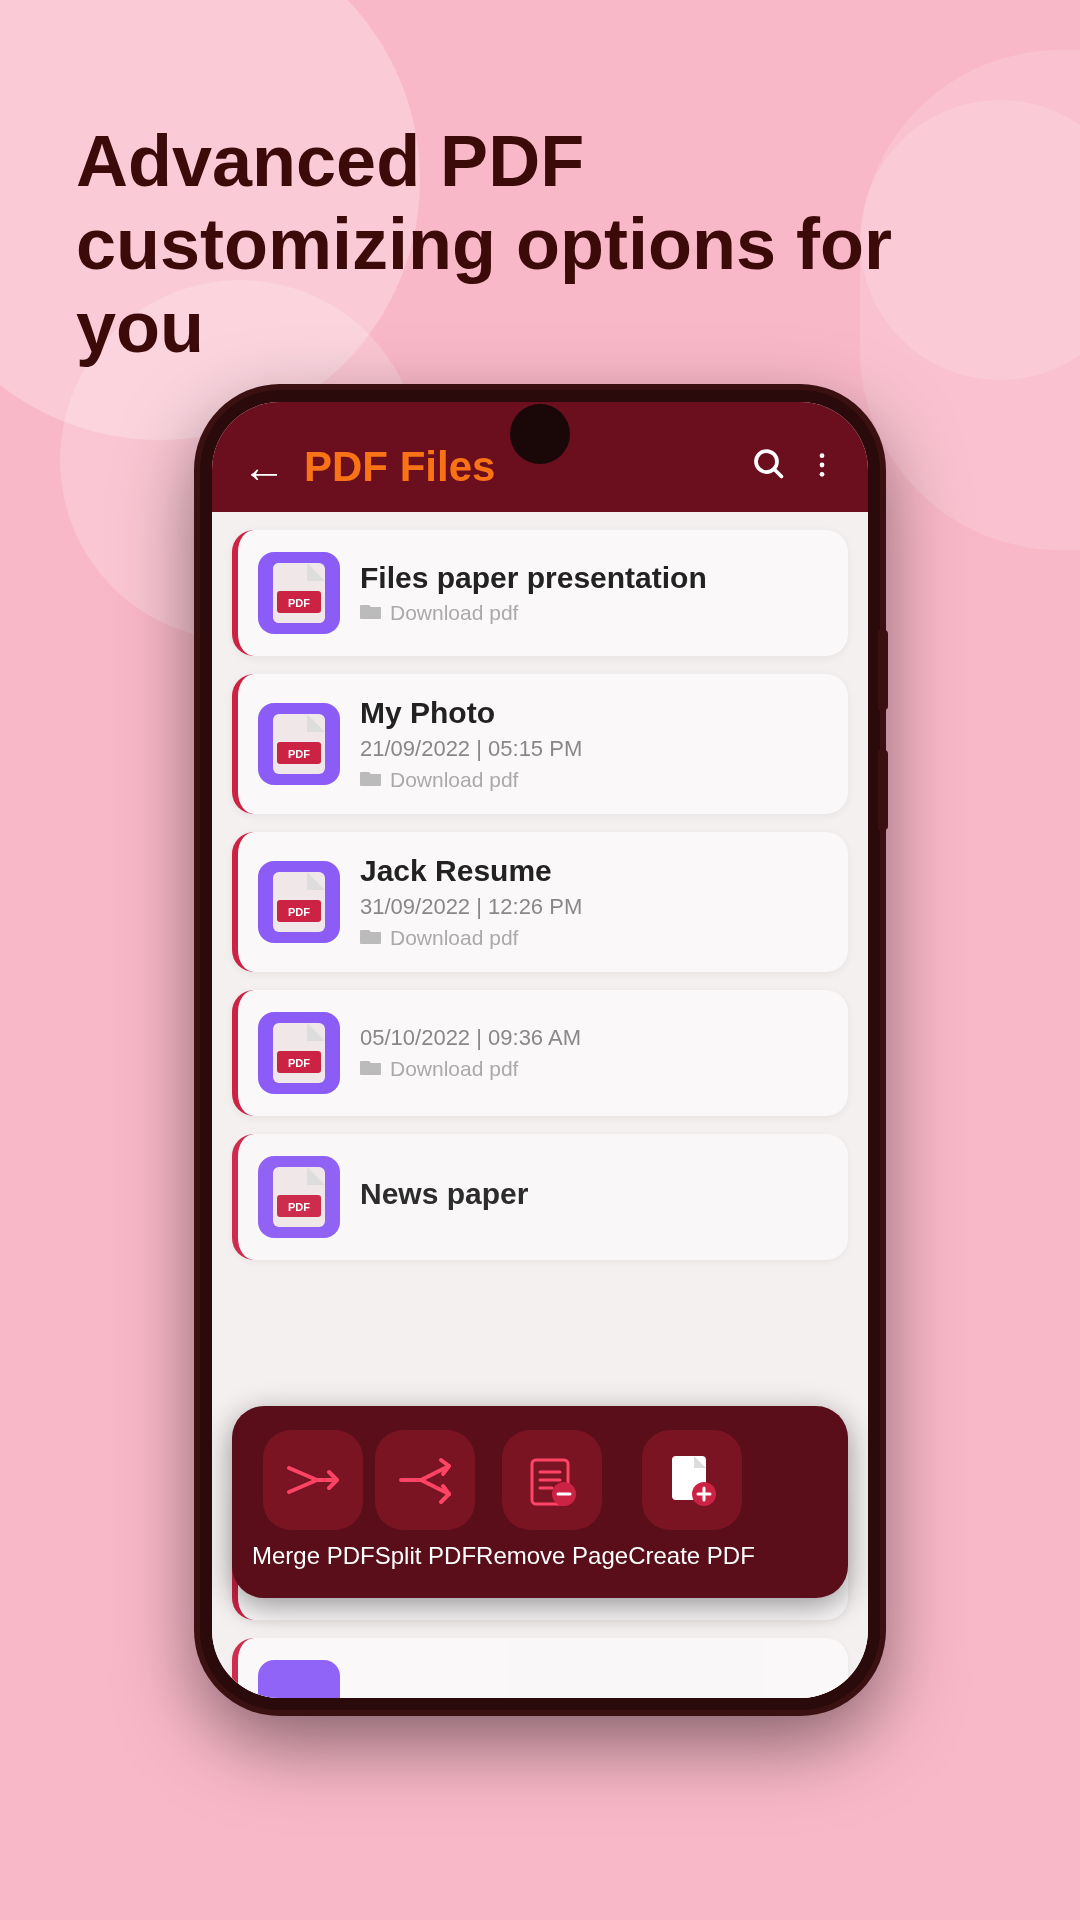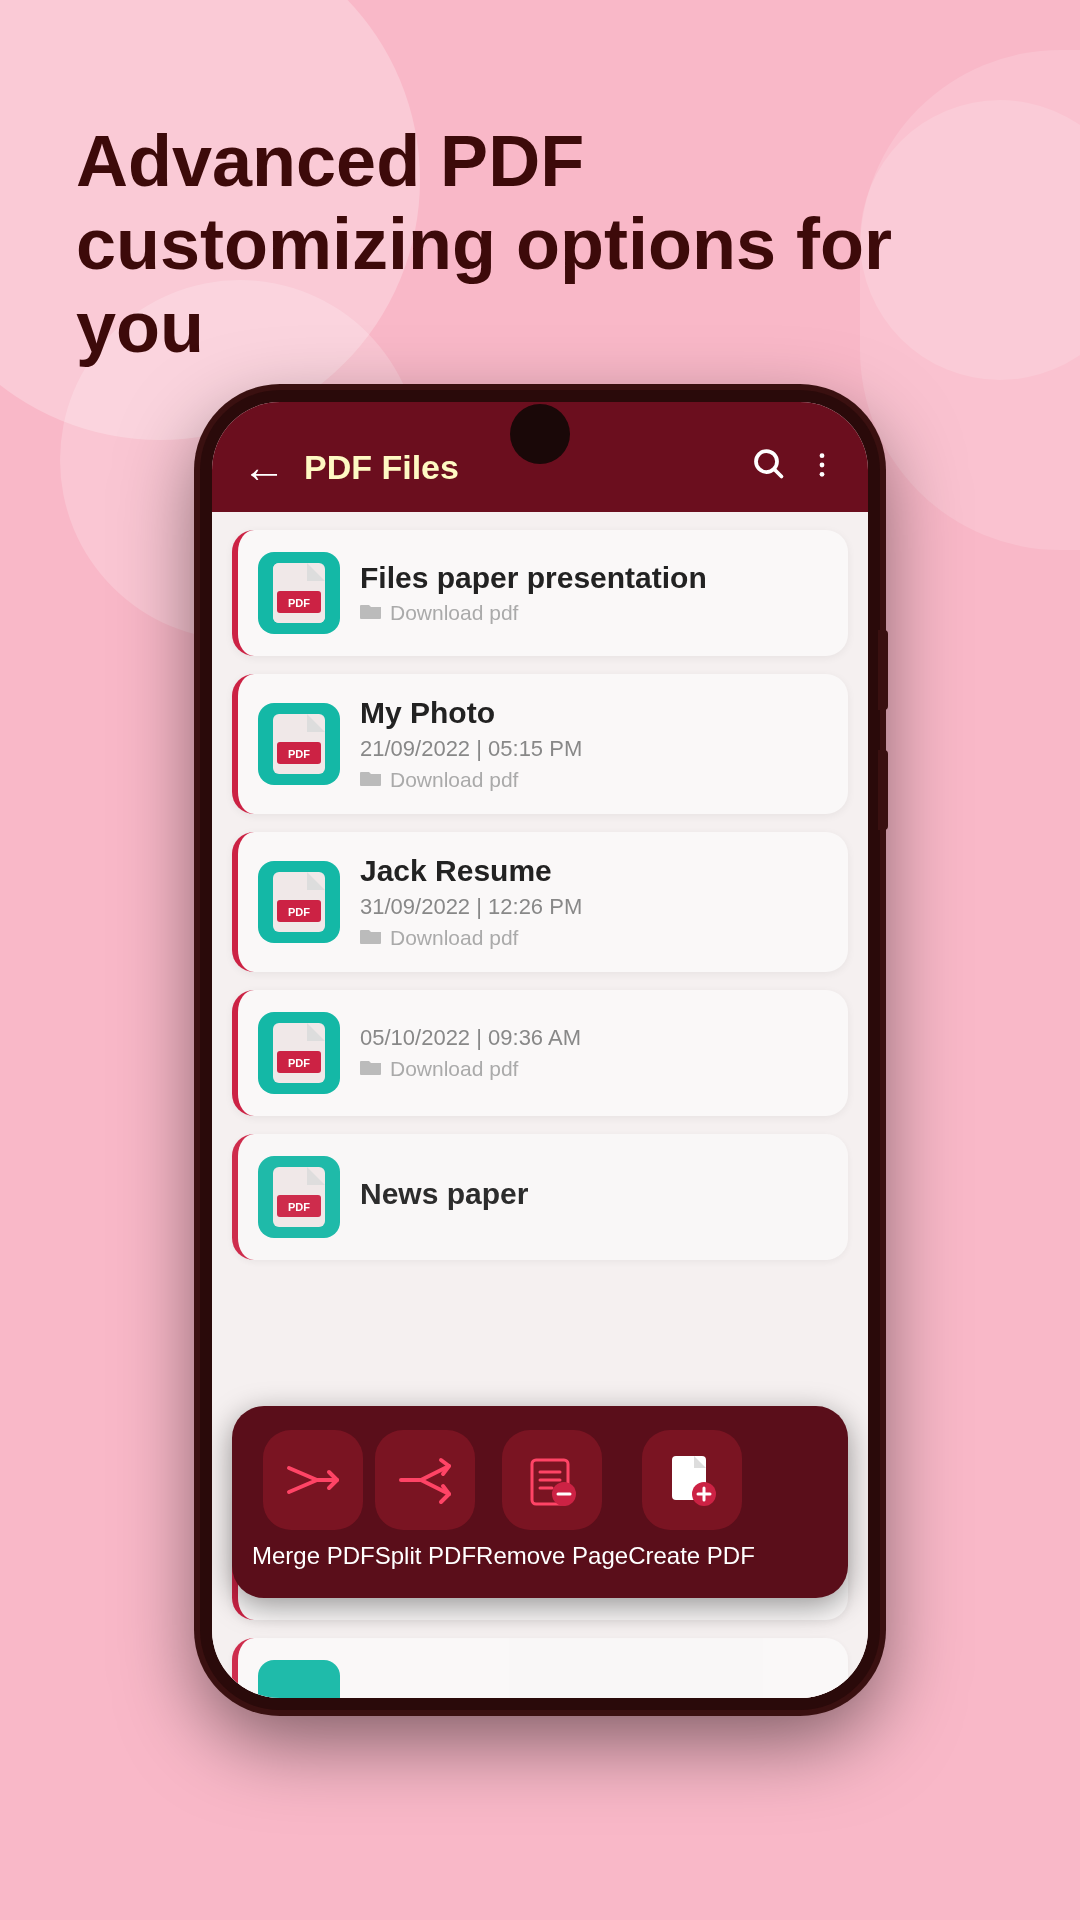--- a/index.html
+++ b/index.html
@@ -142,22 +142,22 @@
     }
     .app-bar-back {
       color: white;
       font-size: 44px;
       margin-right: 18px;
       cursor: pointer;
       user-select: none;
     }
     .app-bar-title {
       flex: 1;
-      color: #fef9c3;
-      font-size: 34px;
+      color: #f97316;
+      font-size: 42px;
       font-weight: 600;
     }
     .app-bar-search {
       color: white;
       font-size: 40px;
       margin-right: 20px;
       cursor: pointer;
     }
     .app-bar-more {
       color: white;
@@ -182,21 +182,21 @@
       border-radius: 22px;
       margin-bottom: 18px;
       display: flex;
       align-items: center;
       padding: 22px 20px;
       box-shadow: 0 2px 8px rgba(0,0,0,0.06);
       border-left: 6px solid #cc2244;
     }
     .file-icon-wrap {
       width: 82px; height: 82px;
-      background: #14b8a6;
+      background: #8b5cf6;
       border-radius: 16px;
       display: flex; align-items: center; justify-content: center;
       margin-right: 20px;
       flex-shrink: 0;
     }
     .file-icon-svg {
       width: 52px; height: 60px;
     }
     .file-info { flex: 1; }
     .file-name {

